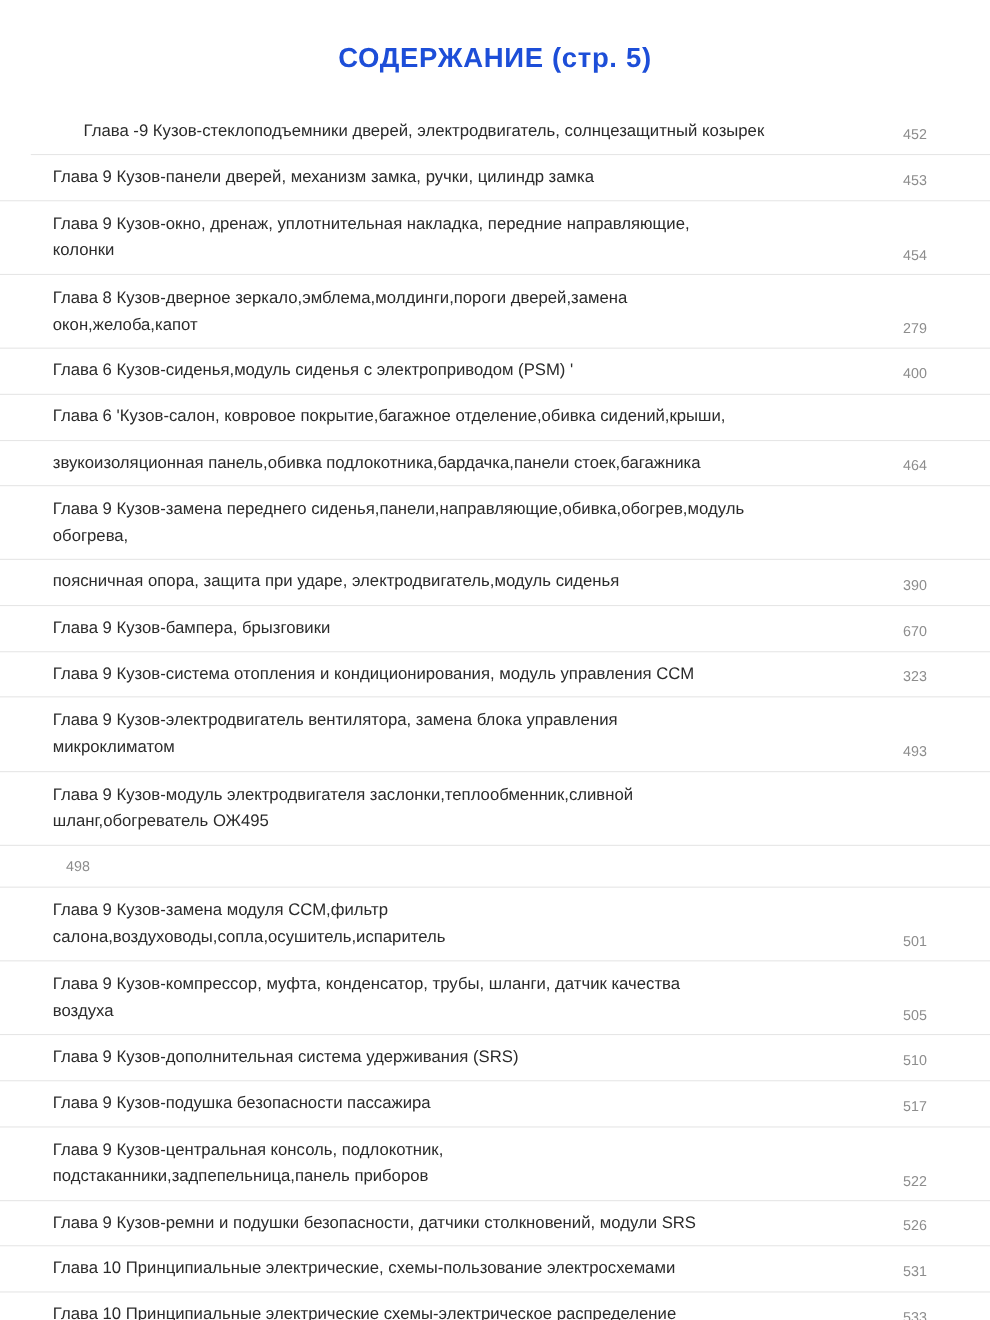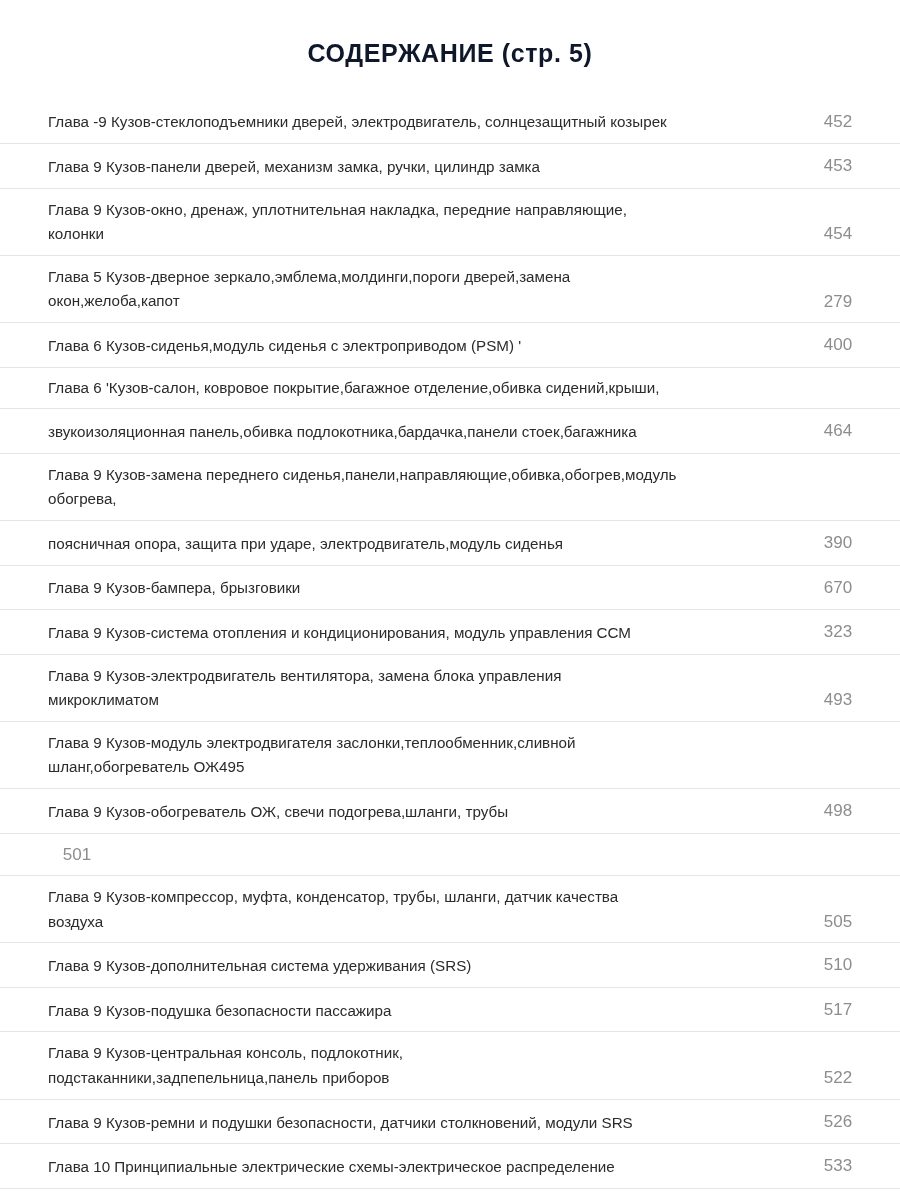--- a/index.html
+++ b/index.html
@@ -21,21 +21,21 @@
     box-sizing: border-box;
     padding: 0;
     background: #ffffff;
     position: relative;
   }
   .toc-title {
     text-align: center;
     font-size: 25px;
     font-weight: bold;
     letter-spacing: 0.6px;
-    color: #0f172a;
+    color: #1d4ed8;
     margin: 0;
     padding-top: 40px;
     padding-bottom: 0;
     line-height: 1.1;
   }
   .toc-list {
     margin: 0;
     padding: 0;
     list-style: none;
     margin-top: 32px;
@@ -44,38 +44,39 @@
     display: flex;
     align-items: flex-end;
     justify-content: space-between;
     box-sizing: border-box;
     padding: 0 45px 0 48px;
     border-bottom: 1px solid #e6e6e6;
     min-height: 34px;
   }
   .toc-row:first-child {
     border-top: none;
+    margin-left: 28px;
   }
   .toc-entry {
     font-size: 15.2px;
     line-height: 1.62;
     color: #2b2b2b;
     flex: 1 1 auto;
     padding: 7px 0 7px 0;
     max-width: 745px;
     word-break: normal;
     overflow-wrap: break-word;
     white-space: pre-line;
   }
   .toc-page {
-    font-size: 17px;
+    font-size: 13px;
     line-height: 1.62;
     color: #8d8d8d;
     flex: 0 0 auto;
-    text-align: center;
+    text-align: left;
     min-width: 34px;
     padding: 7px 0 7px 12px;
     align-self: flex-end;
   }
   .toc-row.single .toc-entry,
   .toc-row.single .toc-page {
     padding-top: 8px;
     padding-bottom: 8px;
   }
   .toc-row.tall .toc-entry {
@@ -101,21 +102,21 @@
       <li class="toc-row single">
         <span class="toc-entry">Глава 9 Кузов-панели дверей, механизм замка, ручки, цилиндр замка</span>
         <span class="toc-page">453</span>
       </li>
       <li class="toc-row tall">
         <span class="toc-entry">Глава 9 Кузов-окно, дренаж, уплотнительная накладка, передние направляющие,
 колонки</span>
         <span class="toc-page">454</span>
       </li>
       <li class="toc-row tall">
-        <span class="toc-entry">Глава 5 Кузов-дверное зеркало,эмблема,молдинги,пороги дверей,замена
+        <span class="toc-entry">Глава 8 Кузов-дверное зеркало,эмблема,молдинги,пороги дверей,замена
 окон,желоба,капот</span>
         <span class="toc-page">279</span>
       </li>
       <li class="toc-row single">
         <span class="toc-entry">Глава 6 Кузов-сиденья,модуль сиденья с электроприводом (PSM) '</span>
         <span class="toc-page">400</span>
       </li>
       <li class="toc-row single">
         <span class="toc-entry">Глава 6 'Кузов-салон, ковровое покрытие,багажное отделение,обивка сидений,крыши,</span>
         <span class="toc-page empty"></span>
@@ -145,24 +146,25 @@
         <span class="toc-entry">Глава 9 Кузов-электродвигатель вентилятора, замена блока управления
 микроклиматом</span>
         <span class="toc-page">493</span>
       </li>
       <li class="toc-row tall">
         <span class="toc-entry">Глава 9 Кузов-модуль электродвигателя заслонки,теплообменник,сливной
 шланг,обогреватель ОЖ495</span>
         <span class="toc-page empty"></span>
       </li>
       <li class="toc-row single">
-        <span class="toc-entry">Глава 9 Кузов-обогреватель ОЖ, свечи подогрева,шланги, трубы</span>
         <span class="toc-page">498</span>
       </li>
       <li class="toc-row tall">
+        <span class="toc-entry">Глава 9 Кузов-замена модуля ССМ,фильтр
+салона,воздуховоды,сопла,осушитель,испаритель</span>
         <span class="toc-page">501</span>
       </li>
       <li class="toc-row tall">
         <span class="toc-entry">Глава 9 Кузов-компрессор, муфта, конденсатор, трубы, шланги, датчик качества
 воздуха</span>
         <span class="toc-page">505</span>
       </li>
       <li class="toc-row single">
         <span class="toc-entry">Глава 9 Кузов-дополнительная система удерживания (SRS)</span>
         <span class="toc-page">510</span>
@@ -174,18 +176,22 @@
       <li class="toc-row tall">
         <span class="toc-entry">Глава 9 Кузов-центральная консоль, подлокотник,
 подстаканники,задпепельница,панель приборов</span>
         <span class="toc-page">522</span>
       </li>
       <li class="toc-row single">
         <span class="toc-entry">Глава 9 Кузов-ремни и подушки безопасности, датчики столкновений, модули SRS</span>
         <span class="toc-page">526</span>
       </li>
       <li class="toc-row single">
+        <span class="toc-entry">Глава 10 Принципиальные электрические, схемы-пользование электросхемами</span>
+        <span class="toc-page">531</span>
+      </li>
+      <li class="toc-row single">
         <span class="toc-entry">Глава 10 Принципиальные электрические схемы-электрическое распределение</span>
         <span class="toc-page">533</span>
       </li>
     </ul>
 
 </div>
 
 </body></html>

